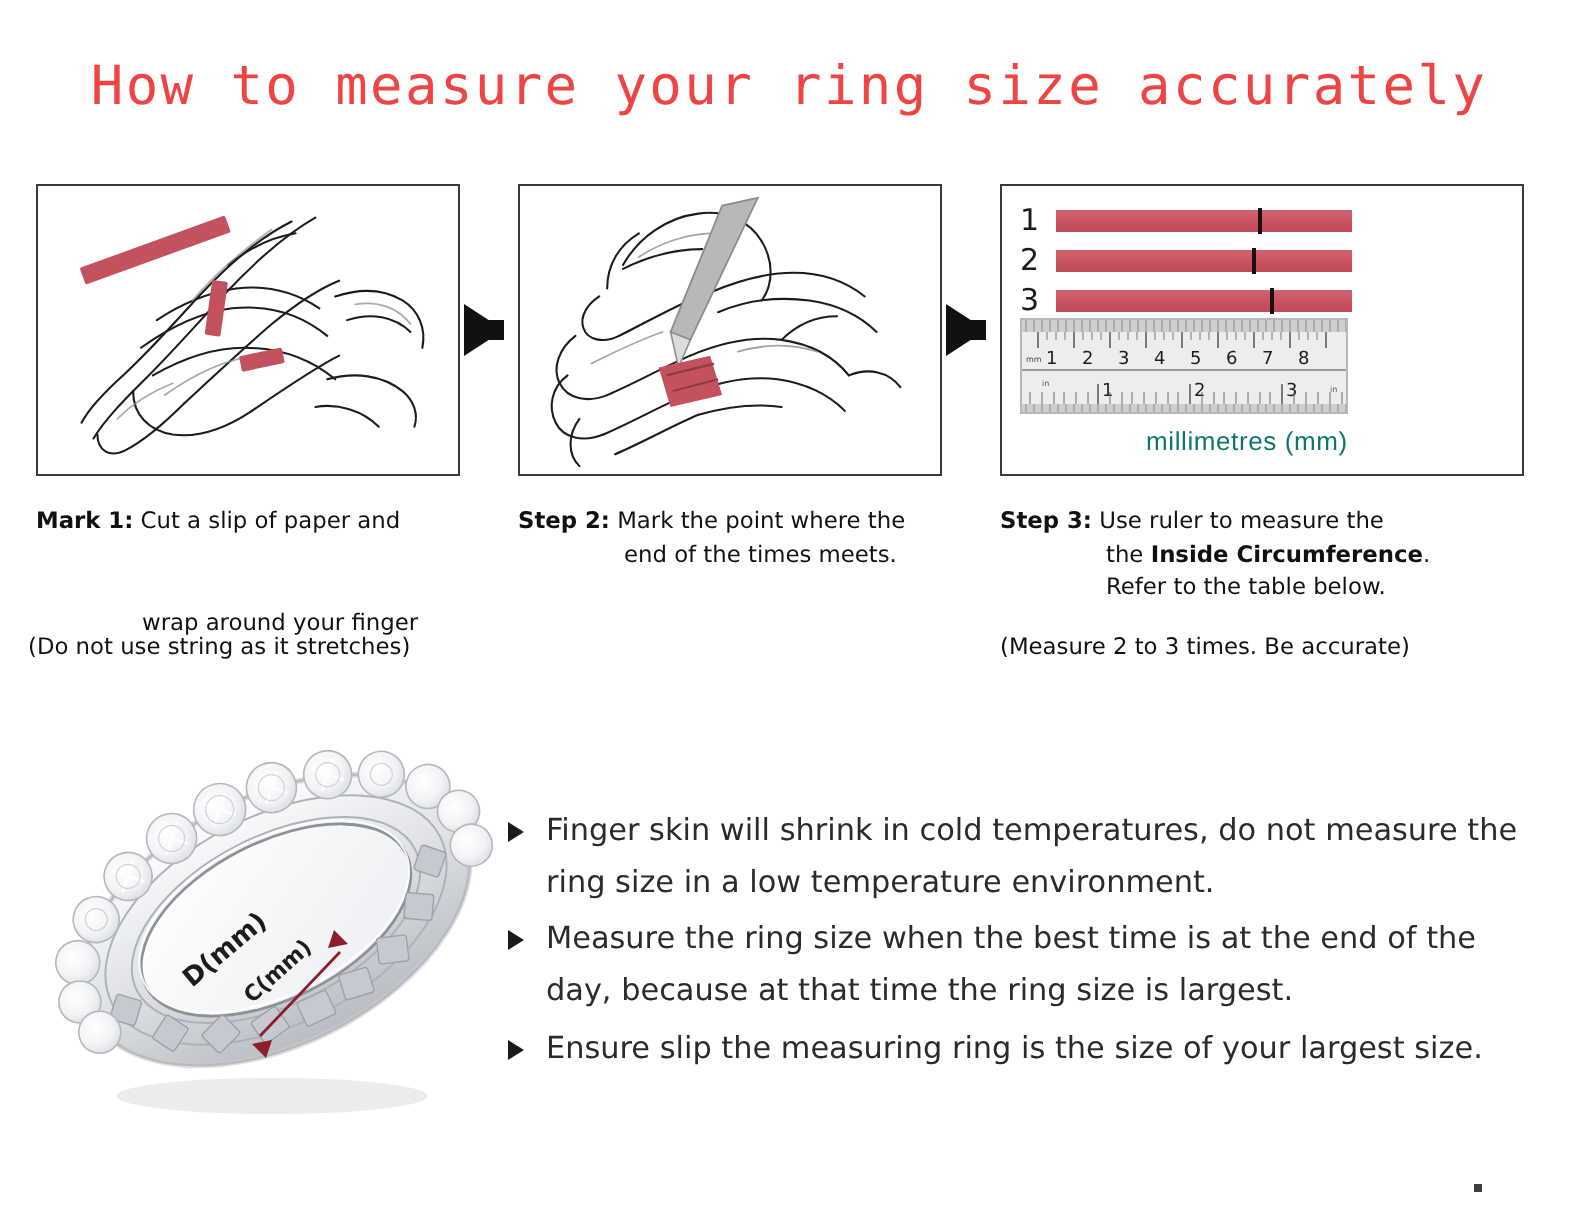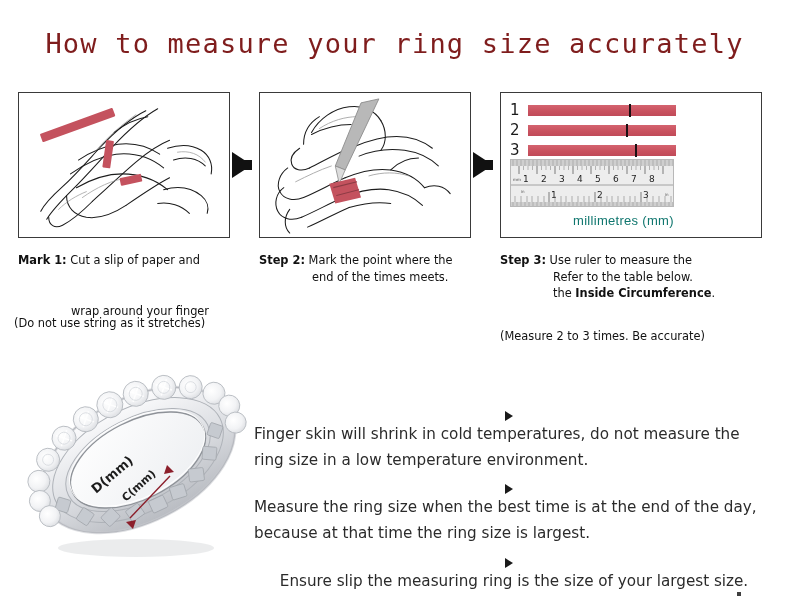--- a/index.html
+++ b/index.html
@@ -12,21 +12,21 @@
   }
   #page{position:relative;width:789px;height:606px;}
 
   
   .title{
     position:absolute;left:0;top:28px;width:789px;
     text-align:center;
     font-family:"DejaVu Sans Mono", monospace;
     font-size:27px;
     letter-spacing:1.2px;
-    color:#7f1d1d;
+    color:#ef4444;
     font-weight:400;
   }
 
   
   .panel{
     position:absolute;
     border:1.5px solid #3a3a3a;
     background:#fff;
     box-sizing:border-box;
     overflow:hidden;
@@ -101,27 +101,26 @@
   
   .warm-title{
     position:absolute;left:254px;top:368px;
     font-family:"DejaVu Sans Mono", monospace;
     font-size:19px;color:#222;letter-spacing:.4px;
   }
   .tips{
     position:absolute;left:254px;top:402px;width:520px;
   }
   .tip{
-    display:flex;align-items:center;
+    display:flex;align-items:flex-start;
     font-family:"DejaVu Sans", sans-serif;
     font-size:15.2px;
     color:#2b2b2b;
     line-height:1.72;
     margin-bottom:2px;
-    flex-direction:column;
   }
   .tip-bullet{
     flex:0 0 auto;
     width:0;height:0;
     border-top:5px solid transparent;
     border-bottom:5px solid transparent;
     border-left:8px solid #1a1a1a;
     margin:9px 11px 0 0;
   }
   .tip-text{flex:1 1 auto;}
@@ -301,26 +300,26 @@
 
   <div class="caption" style="left:259px;top:252px;width:225px;">
     <b>Step 2:</b>
     <span>Mark the point where the</span>
     <span class="cap-ind" style="padding-left:53px;">end of the times meets.</span>
   </div>
 
   <div class="caption" style="left:500px;top:252px;width:270px;">
     <b>Step 3:</b>
     <span>Use ruler to measure the</span>
-    <span class="cap-ind" style="padding-left:53px;">Refer to the table below.</span>
     <span class="cap-ind" style="padding-left:53px;">
       <span>the </span><b>Inside Circumference</b><span>.</span>
     </span>
-  </div>
-  <div class="note" style="left:500px;top:316px;margin-top:13px;">(Measure 2 to 3 times. Be accurate)</div>
+    <span class="cap-ind" style="padding-left:53px;">Refer to the table below.</span>
+  </div>
+  <div class="note" style="left:500px;top:316px;">(Measure 2 to 3 times. Be accurate)</div>
 
   <svg id="ring" viewBox="0 0 240 220">
     <defs>
       <radialGradient id="gshine" cx="45%" cy="35%" r="70%">
         <stop offset="0%" stop-color="#ffffff"></stop>
         <stop offset="60%" stop-color="#f2f3f5"></stop>
         <stop offset="100%" stop-color="#d9dbdf"></stop>
       </radialGradient>
       <linearGradient id="bandg" x1="0" y1="0" x2="0" y2="1">
         <stop offset="0%" stop-color="#fdfdfe"></stop>

